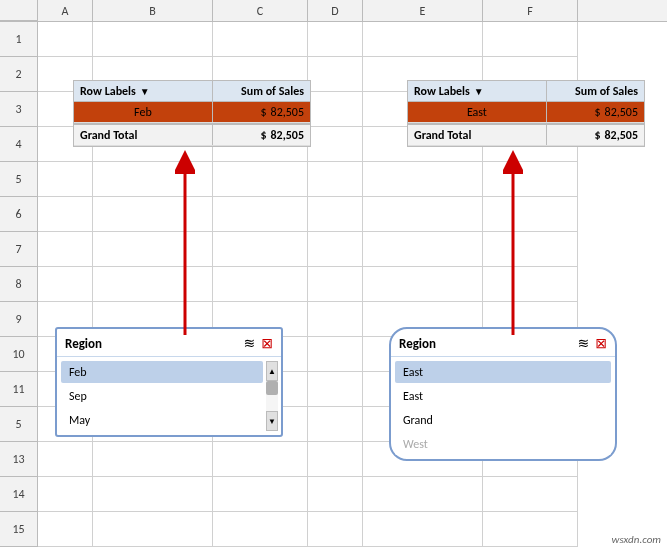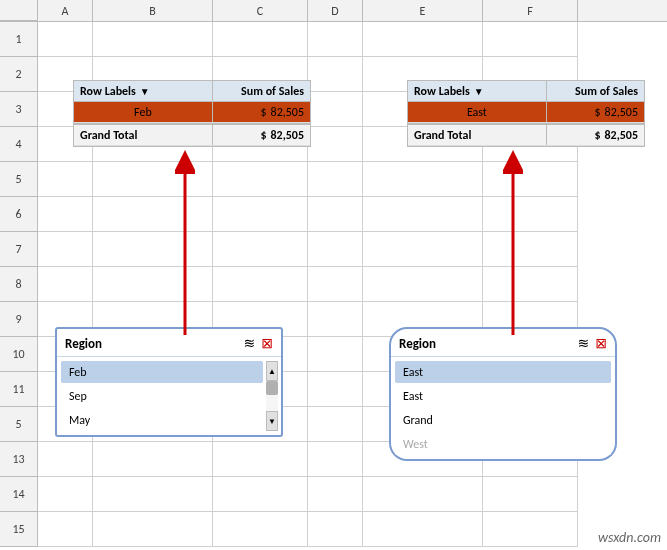--- a/index.html
+++ b/index.html
@@ -172,21 +172,21 @@
     .red-arrow {
       position: absolute;
       pointer-events: none;
     }
 
     
     .watermark {
       position: absolute;
       bottom: 4px;
       right: 6px;
-      font-size: 14px;
+      font-size: 11px;
       color: #666;
       font-style: italic;
     }
   </style>
 </head>
 <body>
 
 <div class="spreadsheet">
 
   <div class="col-header">

